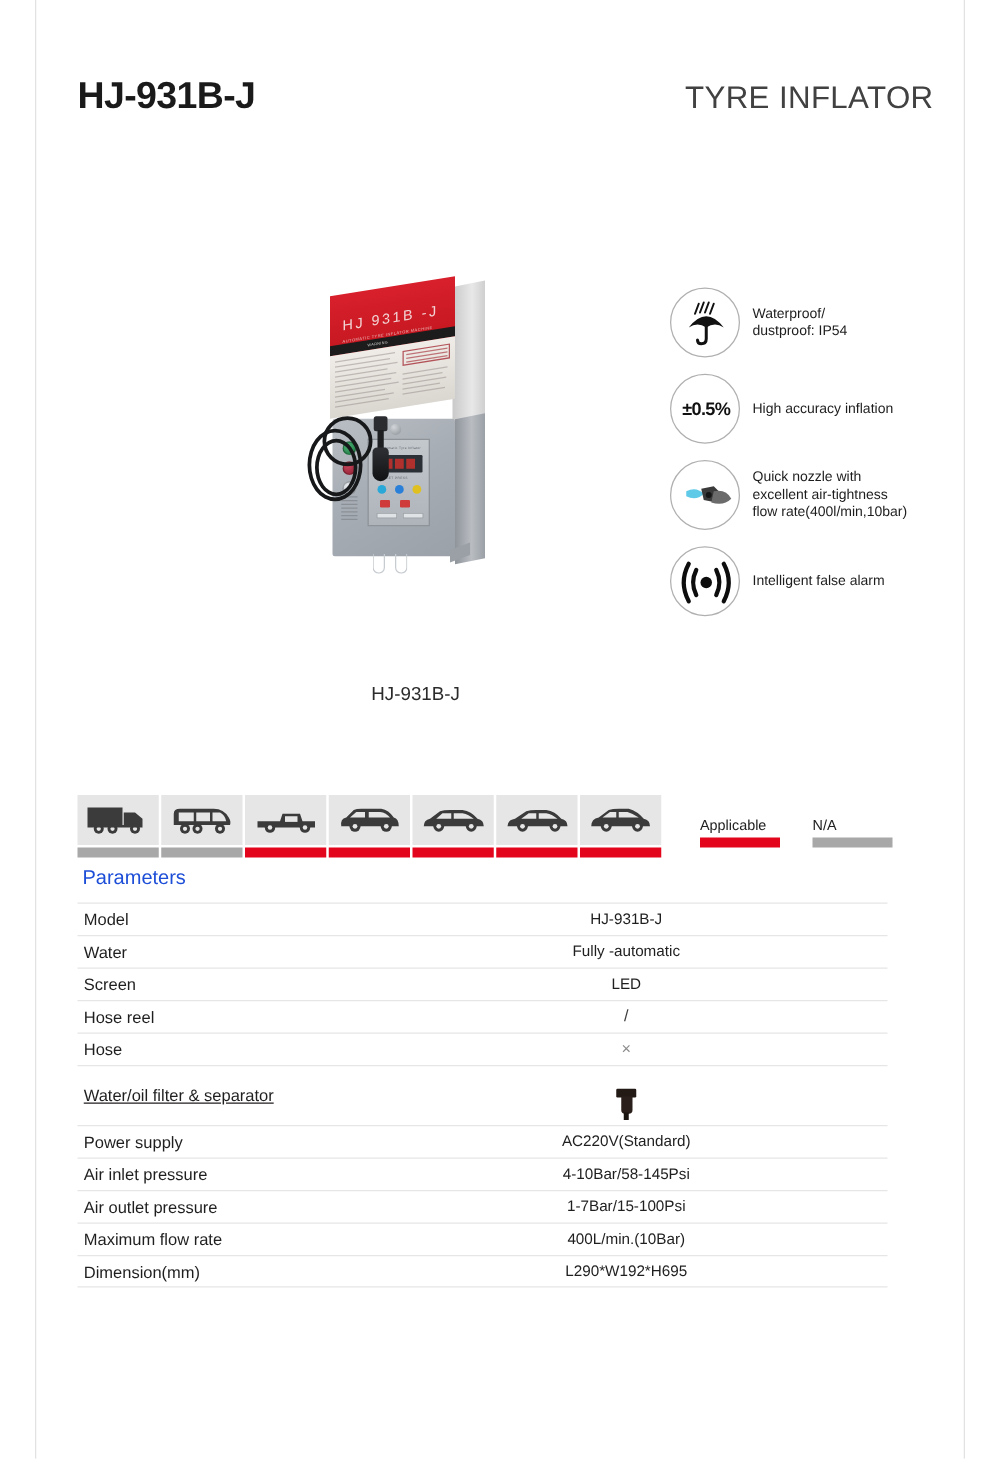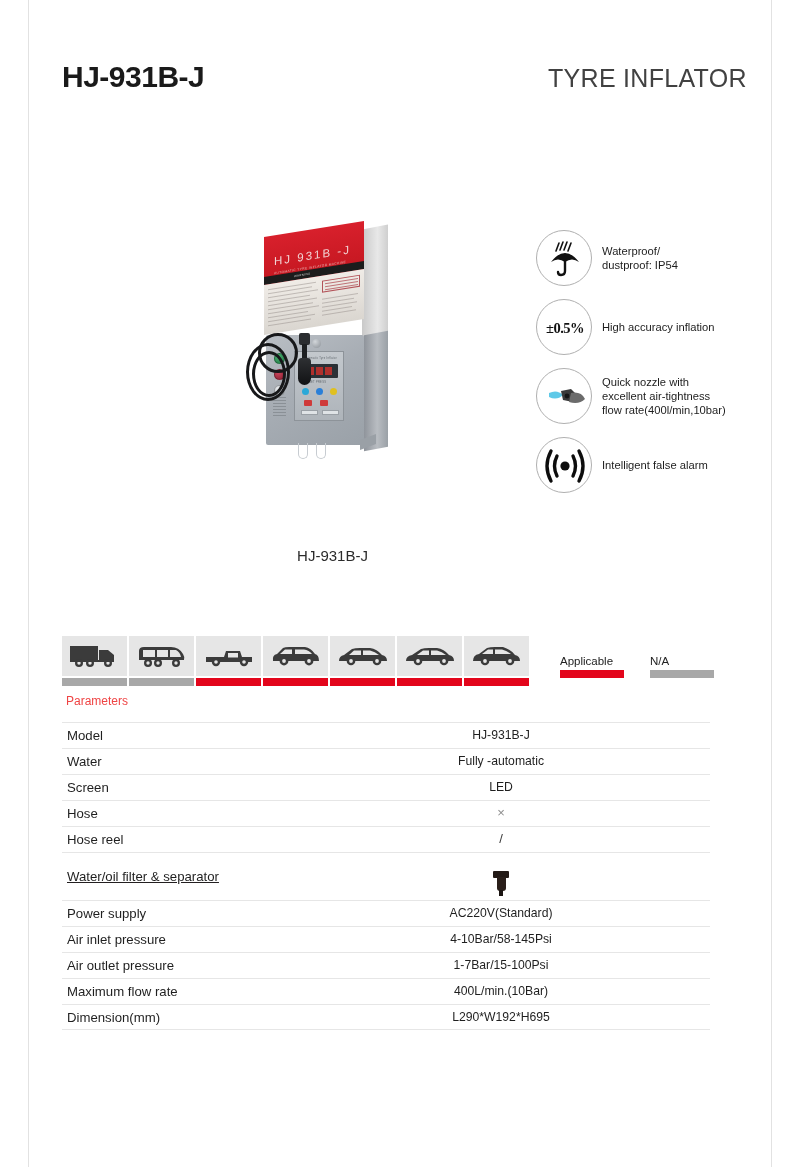--- a/index.html
+++ b/index.html
@@ -285,21 +285,20 @@
     gap: 10px;
     margin-bottom: 13px;
   }
   .f-circle {
     flex: 0 0 auto;
     width: 56px; height: 56px;
     border-radius: 50%;
     border: 1.6px solid #b0b0b0;
     position: relative;
     background: #fff;
-    font-family: Liberation Serif, serif;
   }
   .f-text {
     font-size: 11.2px;
     line-height: 1.28;
     color: #1d1d1d;
     white-space: pre-line;
   }
   .acc-txt {
     position: absolute;
     left: 0; top: 0; width: 56px; height: 56px;
@@ -340,22 +339,22 @@
   .legend-item { width: 64px; }
   .legend-label { font-size: 11.5px; color: #222; margin-bottom: 3px; }
   .legend-bar { height: 8px; }
   .legend-bar.applicable { background: #e3051b; }
   .legend-bar.na { background: #a8a8a8; }
 
   
   .params-title {
     position: absolute;
     left: 66px; top: 694px;
-    font-size: 12px;
-    color: #ef4444;
+    font-size: 16px;
+    color: #1d4ed8;
   }
   .table {
     position: absolute;
     left: 62px; top: 722px;
     width: 648px;
   }
   .row {
     display: flex;
     align-items: center;
     border-top: 1px solid #e6e6e6;
@@ -699,27 +698,27 @@
     <div class="cell-label">Water</div>
     <div class="cell-value">Fully -automatic</div>
   </div>
 
   <div class="row">
     <div class="cell-label">Screen</div>
     <div class="cell-value">LED</div>
   </div>
 
   <div class="row">
+    <div class="cell-label">Hose reel</div>
+    <div class="cell-value slash">/</div>
+  </div>
+
+  <div class="row">
     <div class="cell-label">Hose</div>
     <div class="cell-value light">×</div>
-  </div>
-
-  <div class="row">
-    <div class="cell-label">Hose reel</div>
-    <div class="cell-value slash">/</div>
   </div>
 
   <div class="row tall">
     <div class="cell-label">Water/oil filter &amp; separator</div>
     <div class="cell-value">
       <span class="filter-icon">
         <span class="cap"></span><span class="bowl"></span><span class="tip"></span>
       </span>
     </div>
   </div>

